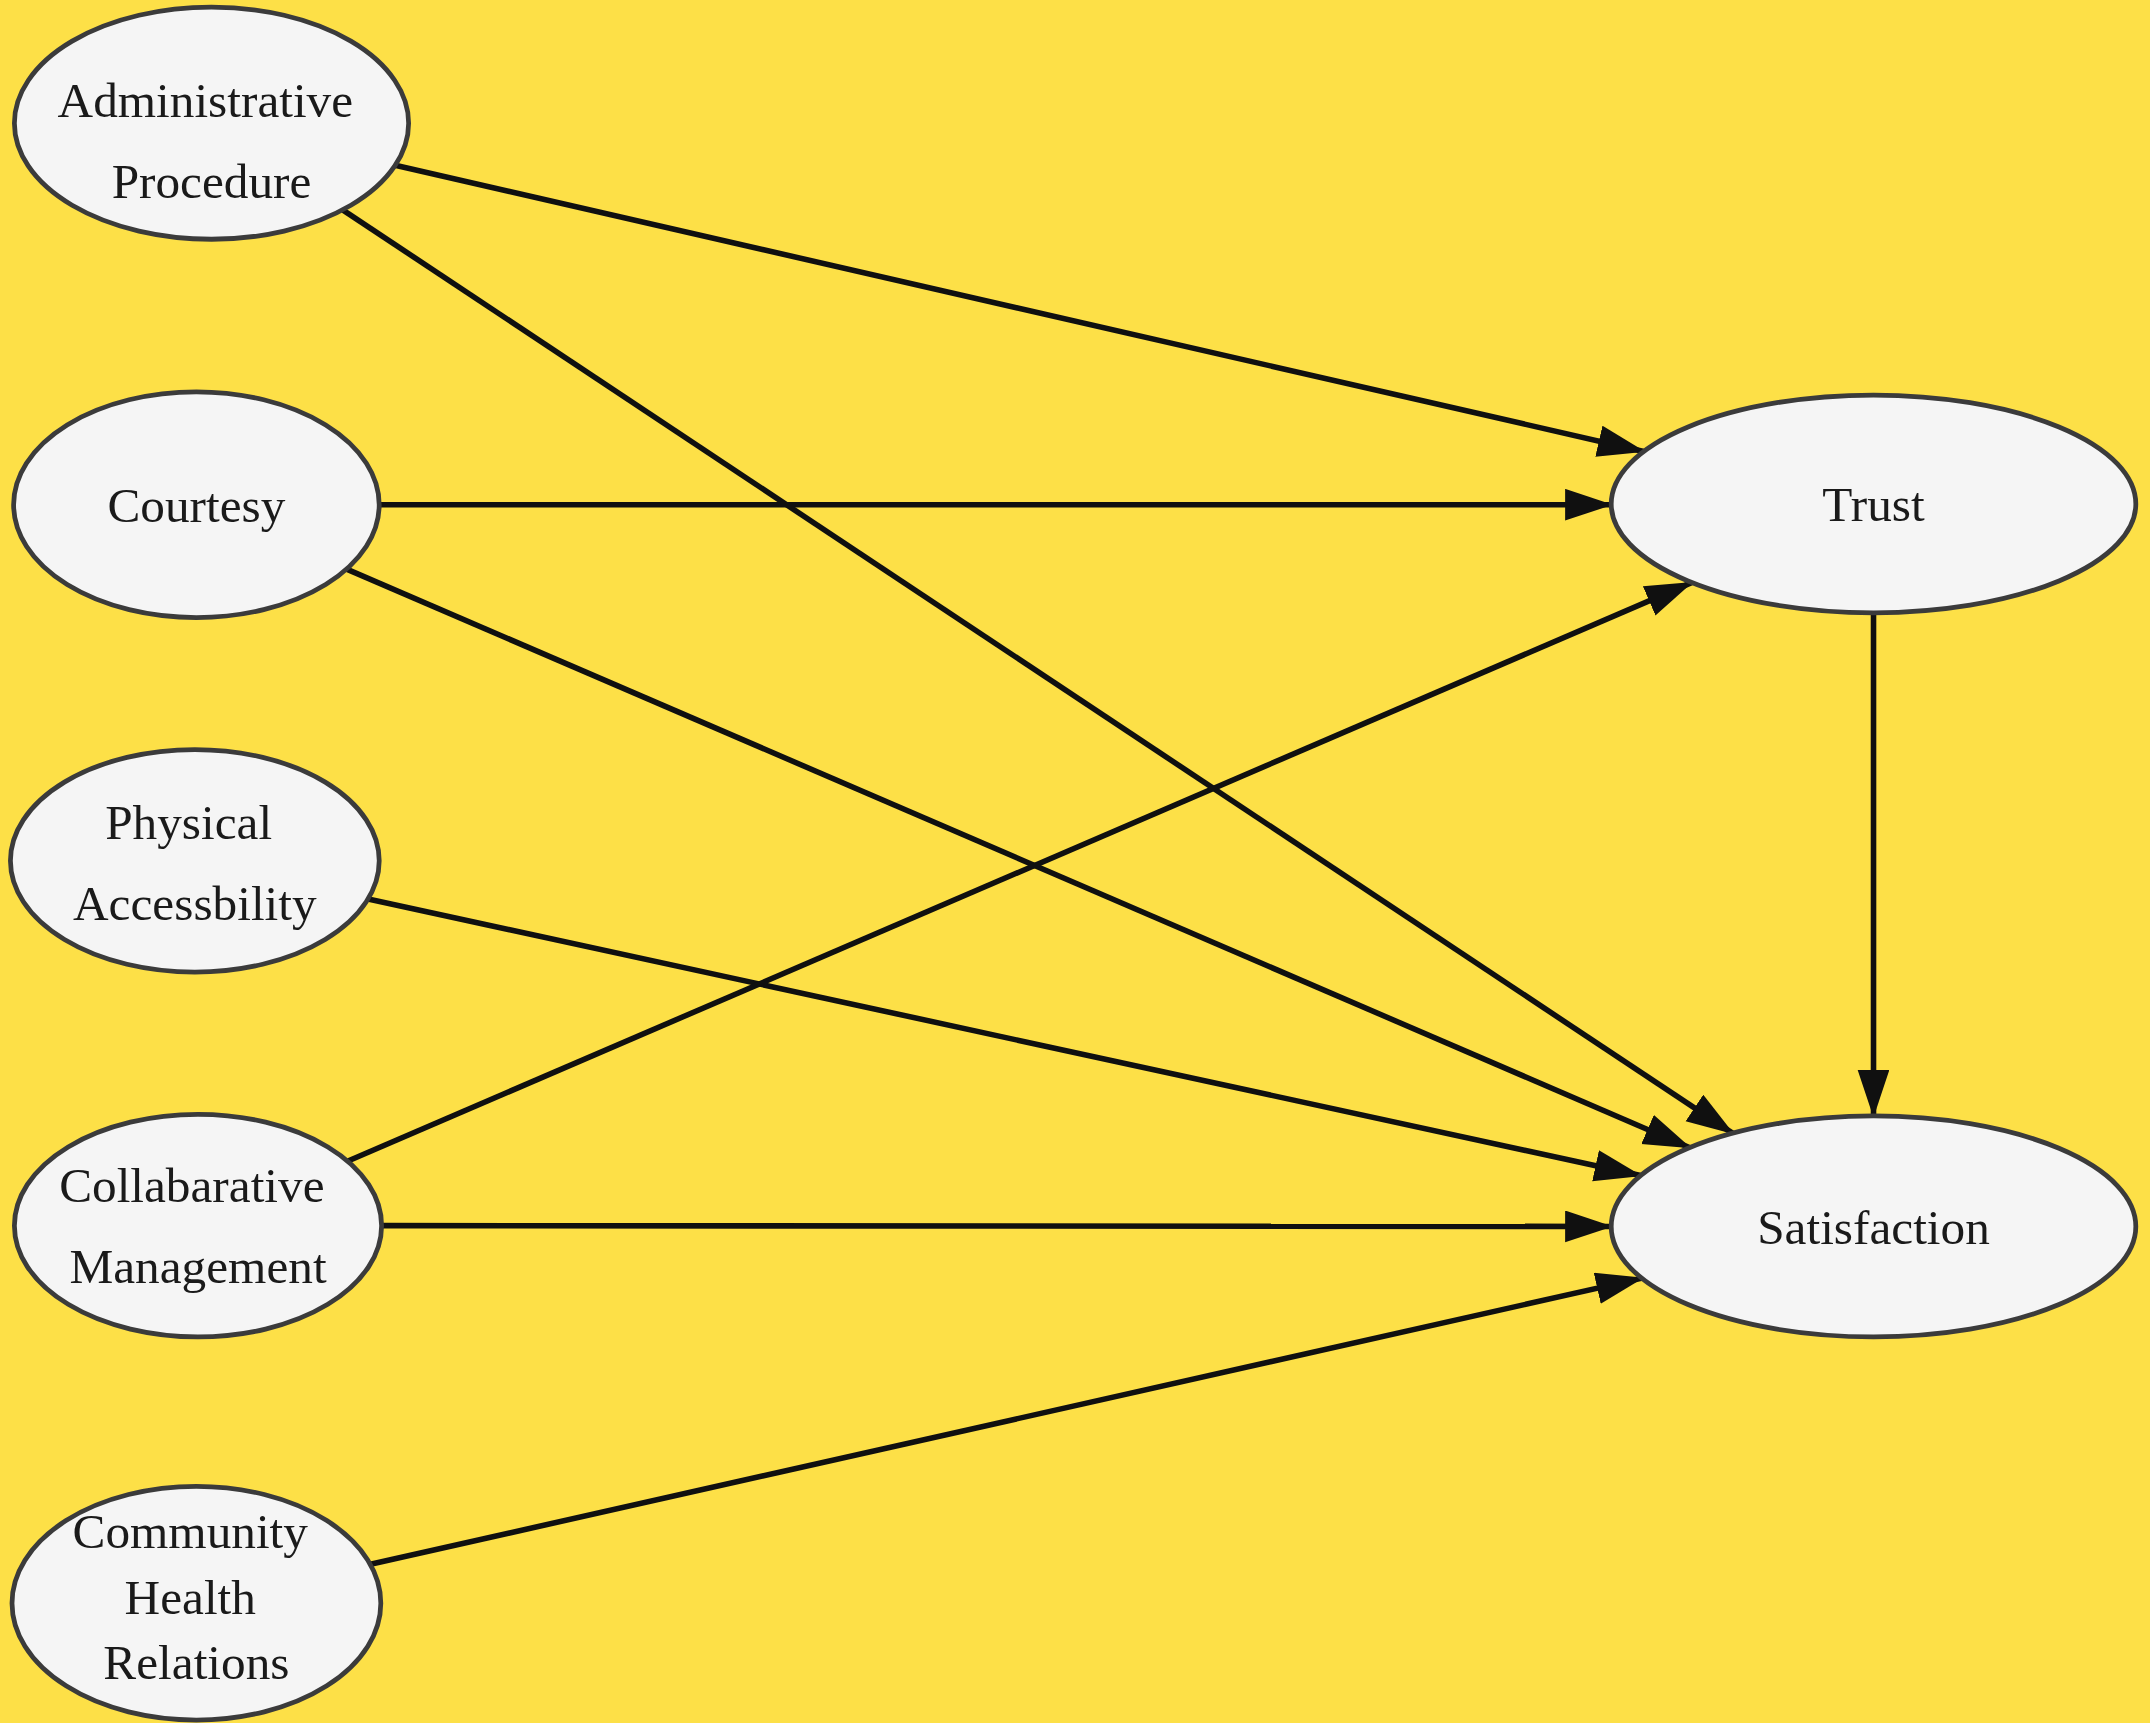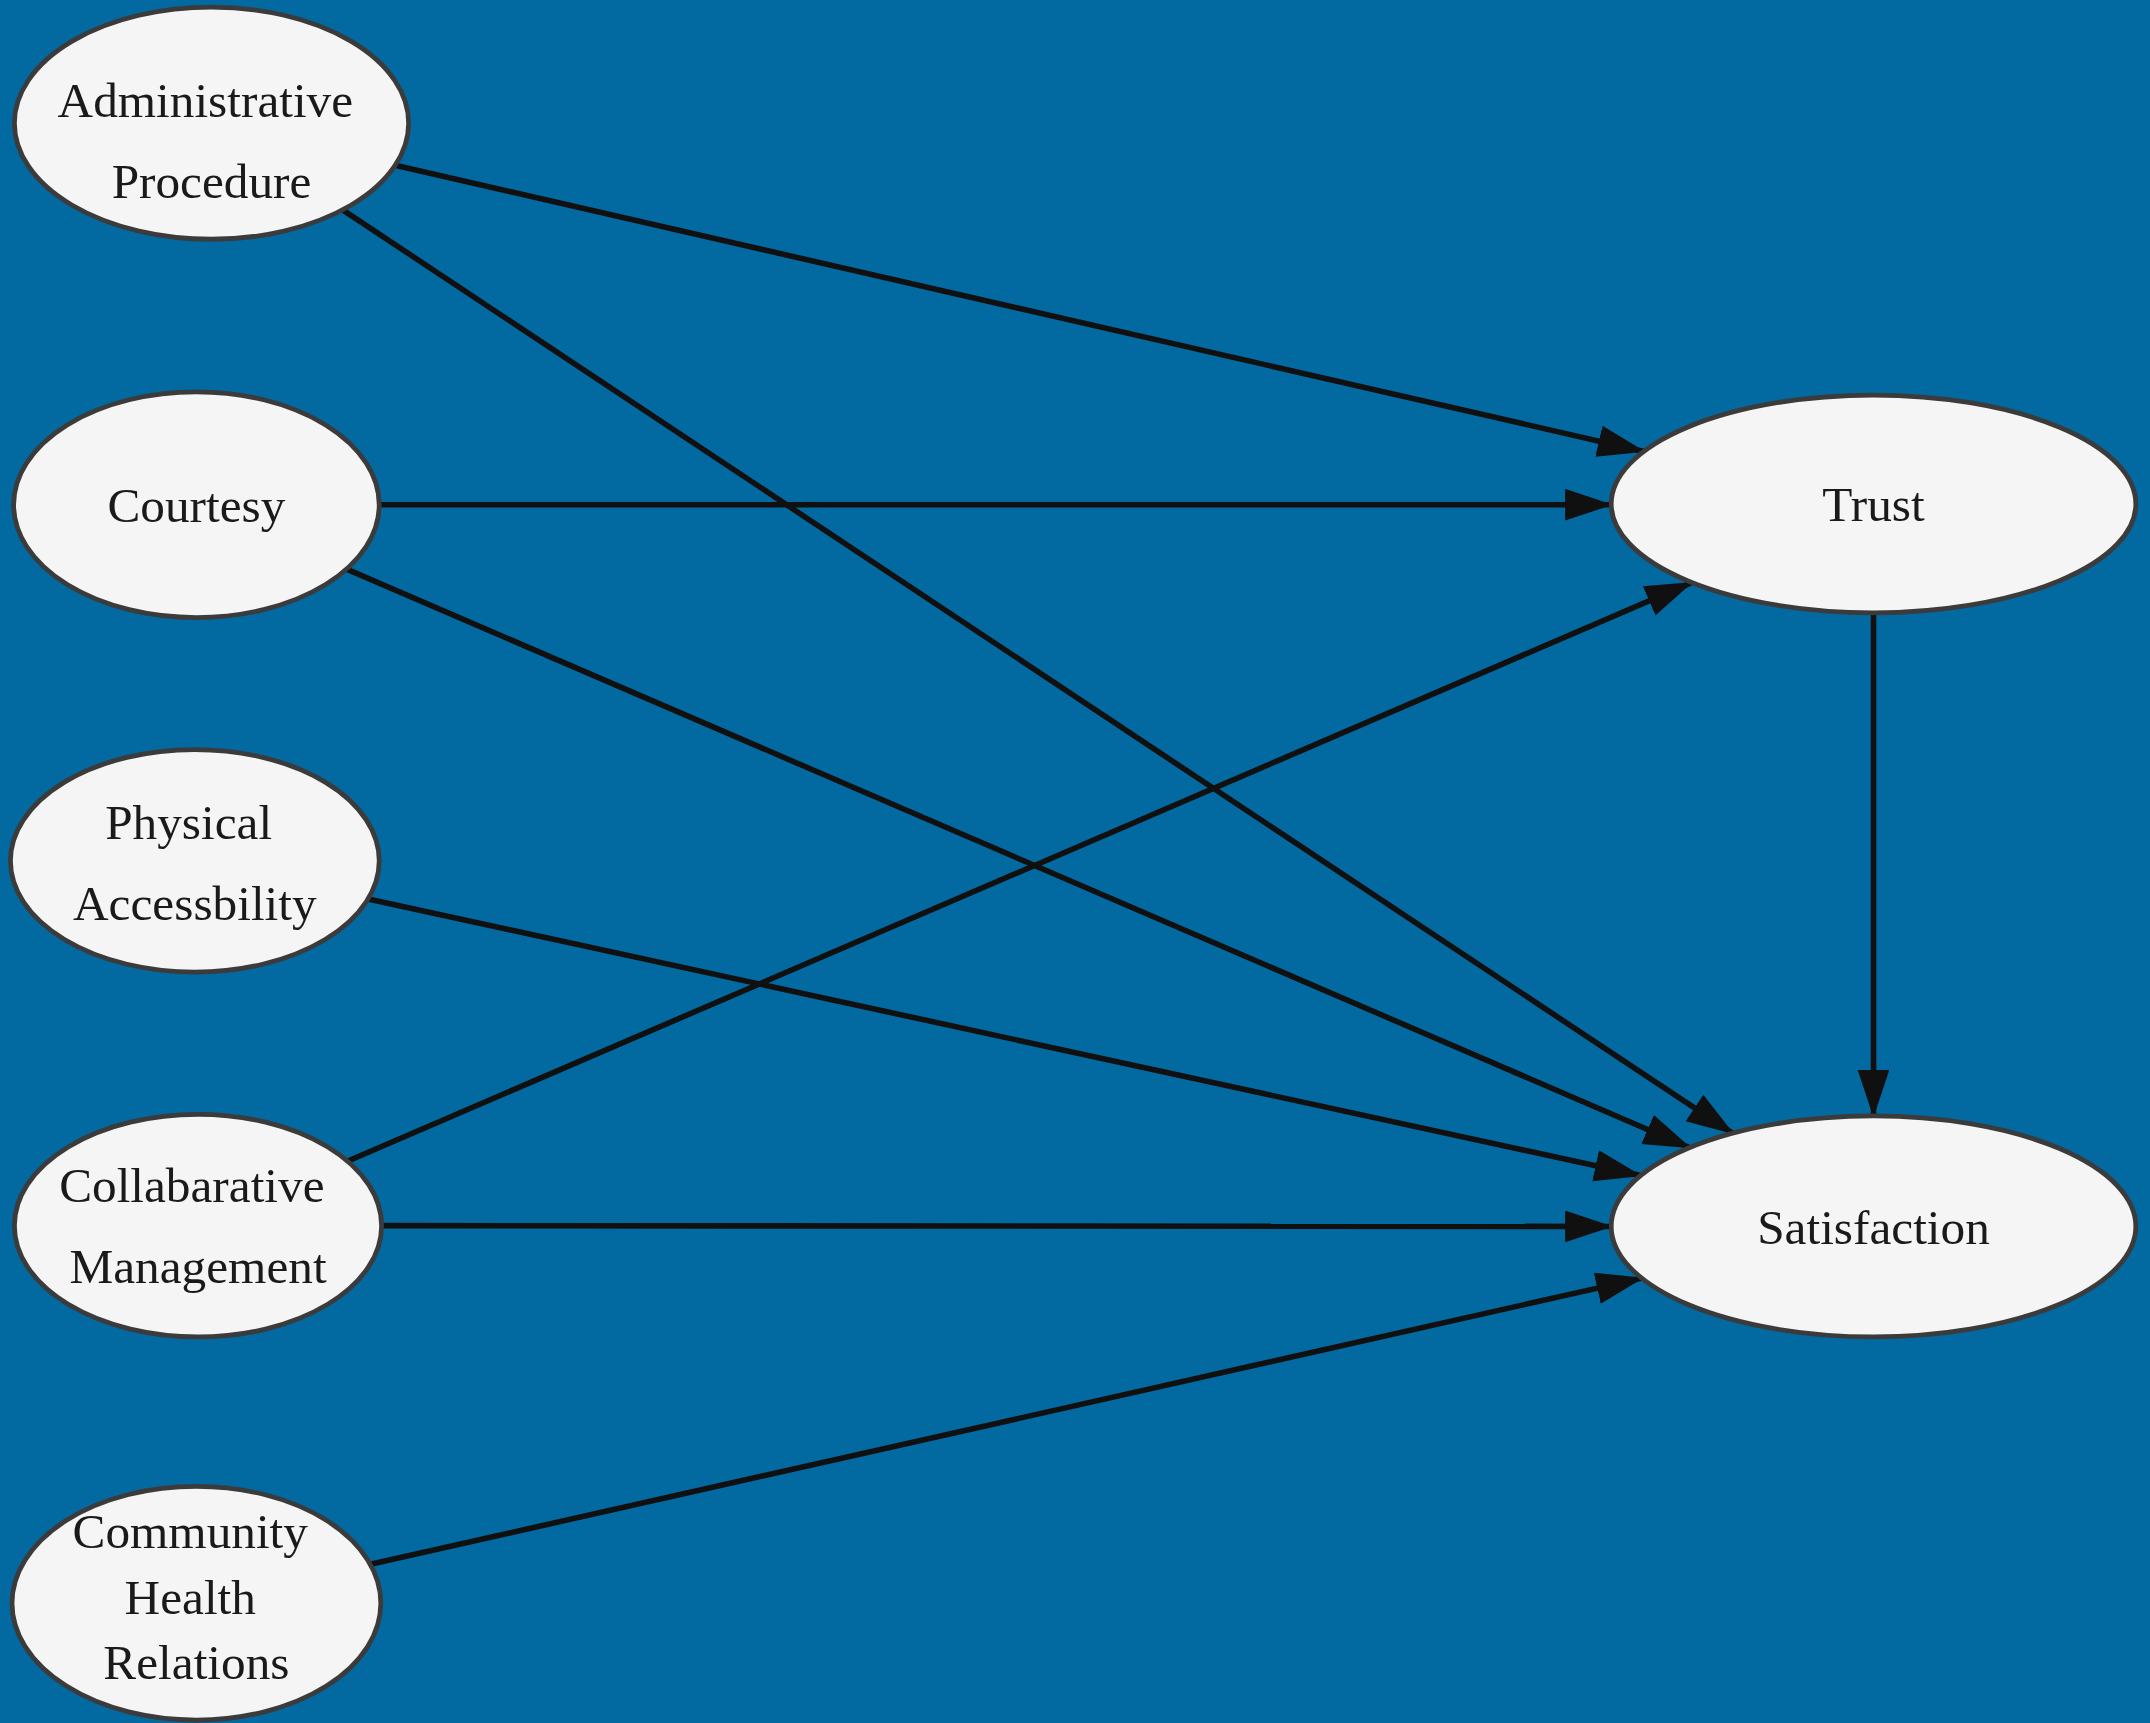--- a/index.html
+++ b/index.html
@@ -3,21 +3,21 @@
 <meta charset="utf-8">
 <style>
   html, body {
     margin: 0;
     padding: 0;
     background: #ffffff;
   }
   .stage {
     width: 2151px;
     height: 1724px;
-    background: #0369a1;
+    background: #fde047;
     position: relative;
   }
   svg { display: block; }
   .node-ellipse {
     fill: #f5f5f5;
     stroke: #3b3b3b;
     stroke-width: 6;
   }
   .node-label {
     font-family: "Liberation Serif", "DejaVu Serif", serif;

